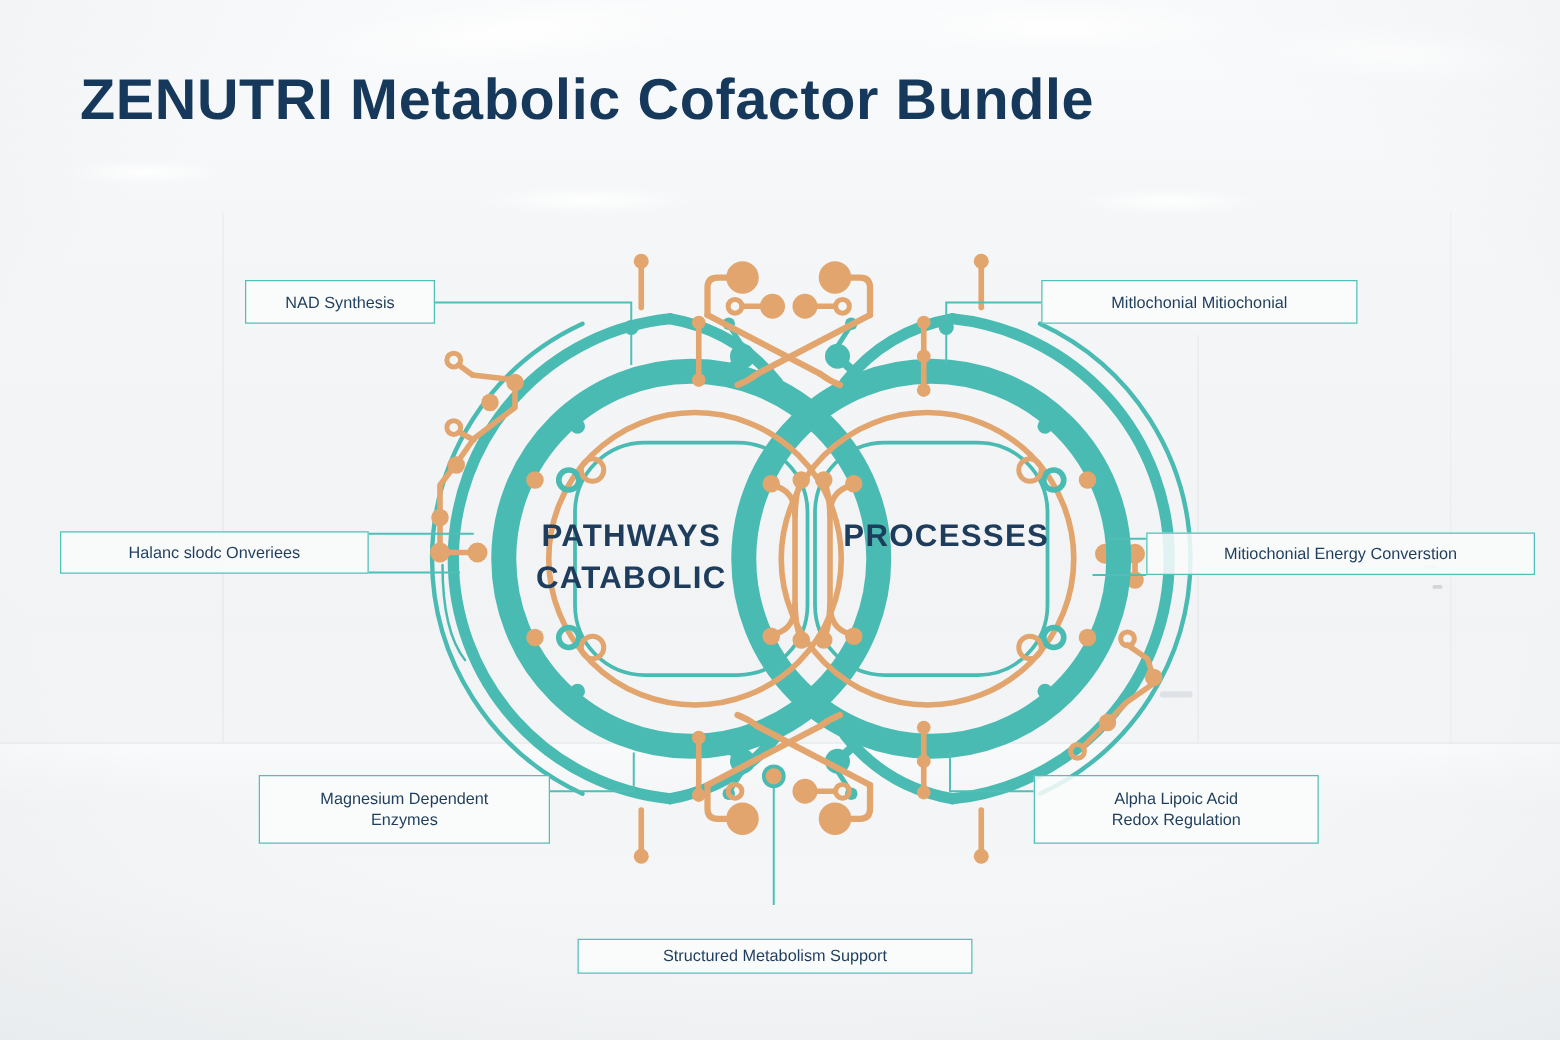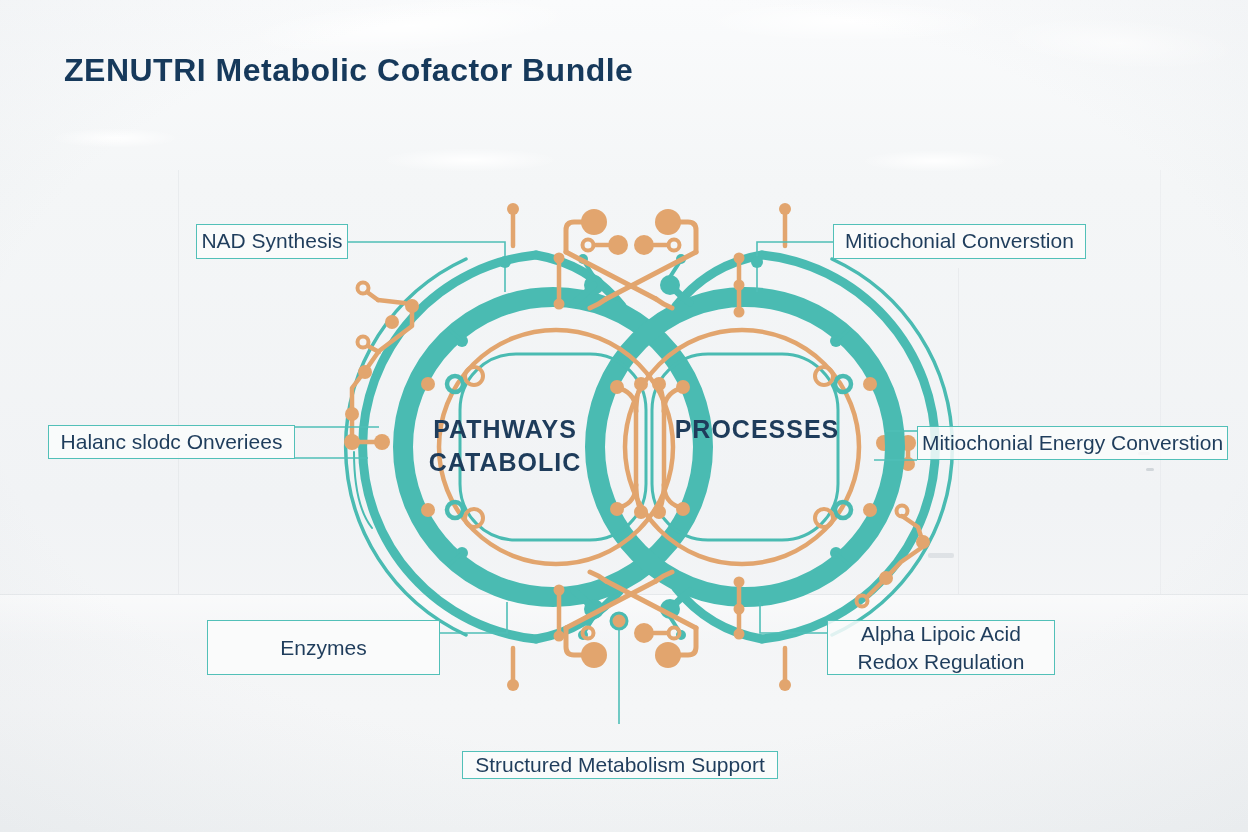--- a/index.html
+++ b/index.html
@@ -12,36 +12,36 @@
     background:linear-gradient(180deg,#fafbfc 0%,#f4f6f7 22%,#f1f3f5 60%,#f5f6f7 85%,#f2f4f5 100%);}
   .light{position:absolute;background:radial-gradient(ellipse at center,rgba(255,255,255,0.95) 0%,rgba(255,255,255,0) 70%);pointer-events:none;}
   .wallline{position:absolute;background:rgba(120,130,140,0.08);pointer-events:none;}
   .floorline{position:absolute;left:0;top:594px;width:1248px;height:1px;background:rgba(120,130,140,0.10);}
   .floorglow{position:absolute;left:0;top:595px;width:1248px;height:50px;background:linear-gradient(180deg,rgba(255,255,255,0.55),rgba(255,255,255,0));}
   .vignette{position:absolute;inset:0;background:radial-gradient(ellipse 85% 75% at 50% 45%,rgba(255,255,255,0) 60%,rgba(188,196,204,0.20) 100%);pointer-events:none;}
   .wallmark{position:absolute;background:rgba(150,160,170,0.35);border-radius:2px;}
 
   .page-title{
     position:absolute;left:64px;top:52px;
-    font-size:32px;font-weight:800;letter-spacing:0.5px;
+    font-size:46px;font-weight:800;letter-spacing:0.5px;
     color:#16395b;white-space:nowrap;
   }
 
   svg.diagram{position:absolute;inset:0;}
   .sT{stroke:#4ABBB2;fill:none;}
   .sO{stroke:#E2A56E;fill:none;}
   .fT{fill:#4ABBB2;stroke:none;}
   .fO{fill:#E2A56E;stroke:none;}
   .conn{stroke:#4FBFB7;stroke-width:1.6;fill:none;}
 
   .callout{
     position:absolute;box-sizing:border-box;
     border:1.5px solid #52C0B8;
     background:rgba(250,252,252,0.85);
-    color:#1F3D5C;font-size:21px;line-height:1.35;
+    color:#1F3D5C;font-size:13px;line-height:1.35;
     display:flex;flex-direction:column;align-items:center;justify-content:center;
     text-align:left;white-space:nowrap;
   }
   .co-nad{left:196px;top:224px;width:152px;height:35px;}
   .co-conv{left:833px;top:224px;width:253px;height:35px;}
   .co-halanc{left:48px;top:425px;width:247px;height:34px;}
   .co-energy{left:917px;top:426px;width:311px;height:34px;}
   .co-mag{left:207px;top:620px;width:233px;height:55px;line-height:1.3;}
   .co-alpha{left:827px;top:620px;width:228px;height:55px;line-height:1.3;}
   .co-struct{left:462px;top:751px;width:316px;height:28px;}
@@ -278,29 +278,30 @@
   <div>CATABOLIC</div>
 </div>
 <div class="ringlabel rl-right">
   <div>PROCESSES</div>
 </div>
 
 <div class="callout co-nad">
   <span>NAD Synthesis</span>
 </div>
 <div class="callout co-conv">
-  <span>Mitiochonial Converstion</span>
+  <span>Mitlochonial Mitiochonial</span>
 </div>
 <div class="callout co-halanc">
   <span>Halanc slodc Onveriees</span>
 </div>
 <div class="callout co-energy">
   <span>Mitiochonial Energy Converstion</span>
 </div>
 <div class="callout co-mag">
+  <span>Magnesium Dependent</span>
   <span>Enzymes</span>
 </div>
 <div class="callout co-alpha">
   <span>Alpha Lipoic Acid</span>
   <span>Redox Regulation</span>
 </div>
 <div class="callout co-struct">
   <span>Structured Metabolism Support</span>
 </div>
 

